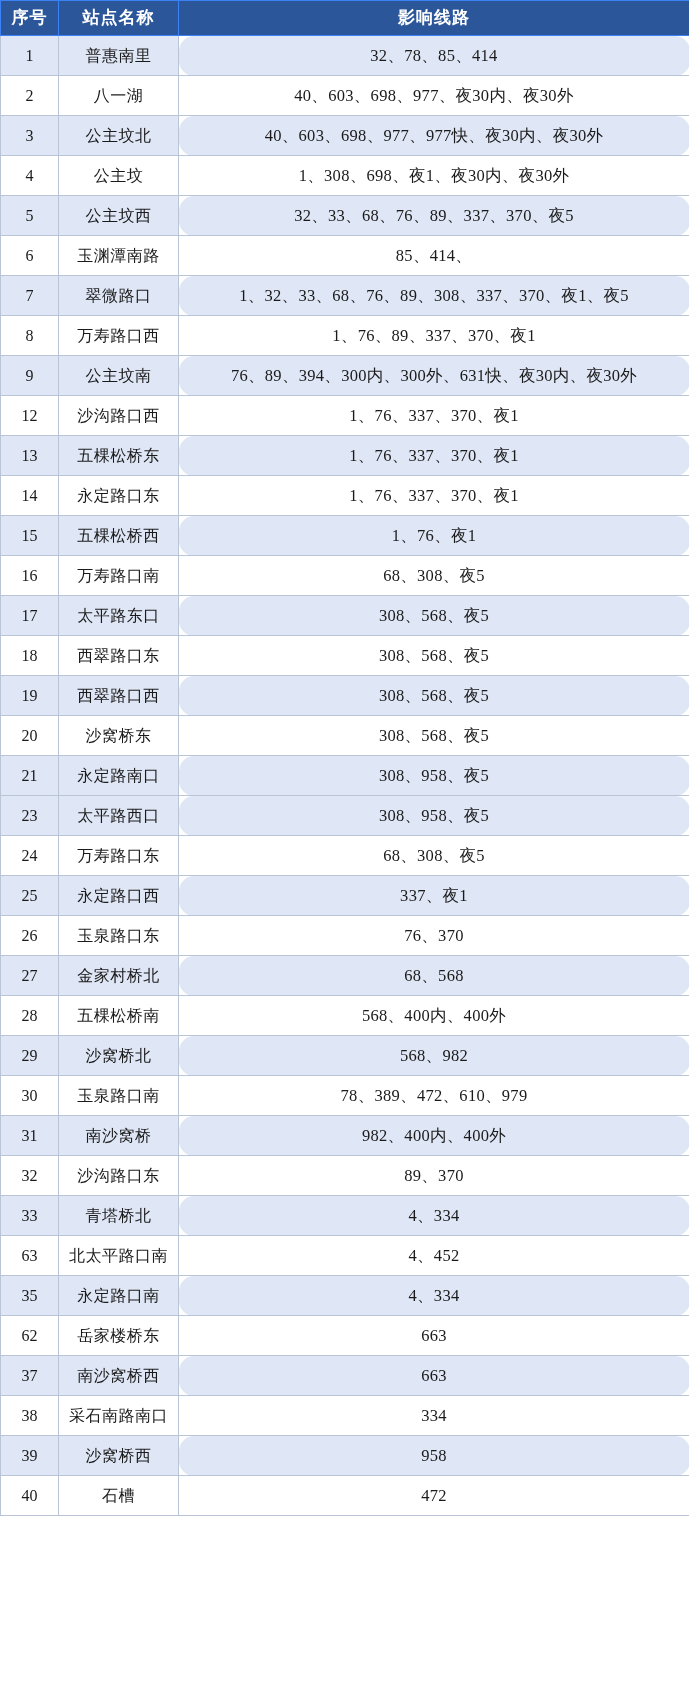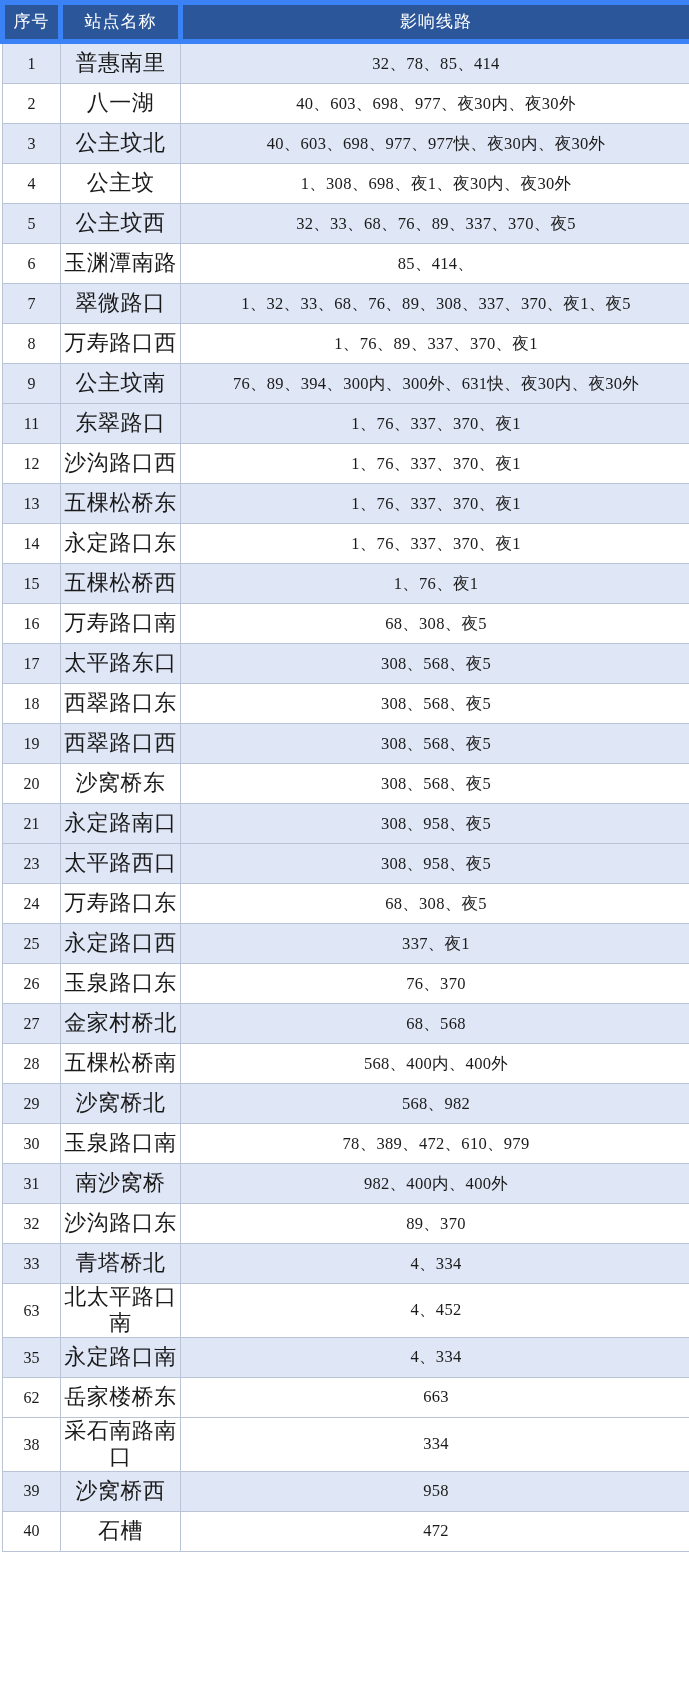--- a/index.html
+++ b/index.html
@@ -27,43 +27,44 @@
     vertical-align: middle;
     font-size: 17px;
     line-height: 1.2;
     padding: 0;
     height: 39px;
     color: #1a1a1a;
   }
   table.bus-table thead th {
     background: #2b579a;
     color: #ffffff;
-    font-weight: normal;
+    font-weight: bold;
     font-size: 17px;
     height: 34px;
-    border: 5px solid #3b82f6;
+    border: 1px solid #3b82f6;
     letter-spacing: 1px;
   }
   table.bus-table tbody tr.odd td {
     background: #dfe6f5;
   }
   table.bus-table tbody tr.even td {
     background: #ffffff;
   }
   table.bus-table td.idx {
     font-size: 16px;
   }
   table.bus-table td.station {
-    font-size: 22px;
+    font-size: 16px;
     letter-spacing: 0.5px;
   }
   table.bus-table td.routes {
     font-size: 16.5px;
     letter-spacing: 0.3px;
     padding: 0 15px;
+    border-radius: 15px;
   }
 </style>
 </head>
 <body>
 
 <table class="bus-table">
   <colgroup>
     <col class="col-index">
     <col class="col-station">
     <col class="col-routes">
@@ -114,25 +115,20 @@
       <tr class="even">
         <td class="idx">8</td>
         <td class="station">万寿路口西</td>
         <td class="routes">1、76、89、337、370、夜1</td>
       </tr>
       <tr class="odd">
         <td class="idx">9</td>
         <td class="station">公主坟南</td>
         <td class="routes">76、89、394、300内、300外、631快、夜30内、夜30外</td>
       </tr>
-      <tr class="odd">
-        <td class="idx">11</td>
-        <td class="station">东翠路口</td>
-        <td class="routes">1、76、337、370、夜1</td>
-      </tr>
       <tr class="even">
         <td class="idx">12</td>
         <td class="station">沙沟路口西</td>
         <td class="routes">1、76、337、370、夜1</td>
       </tr>
       <tr class="odd">
         <td class="idx">13</td>
         <td class="station">五棵松桥东</td>
         <td class="routes">1、76、337、370、夜1</td>
       </tr>
@@ -237,20 +233,25 @@
         <td class="routes">4、452</td>
       </tr>
       <tr class="odd">
         <td class="idx">35</td>
         <td class="station">永定路口南</td>
         <td class="routes">4、334</td>
       </tr>
       <tr class="even">
         <td class="idx">62</td>
         <td class="station">岳家楼桥东</td>
+        <td class="routes">663</td>
+      </tr>
+      <tr class="odd">
+        <td class="idx">37</td>
+        <td class="station">南沙窝桥西</td>
         <td class="routes">663</td>
       </tr>
       <tr class="even">
         <td class="idx">38</td>
         <td class="station">采石南路南口</td>
         <td class="routes">334</td>
       </tr>
       <tr class="odd">
         <td class="idx">39</td>
         <td class="station">沙窝桥西</td>

